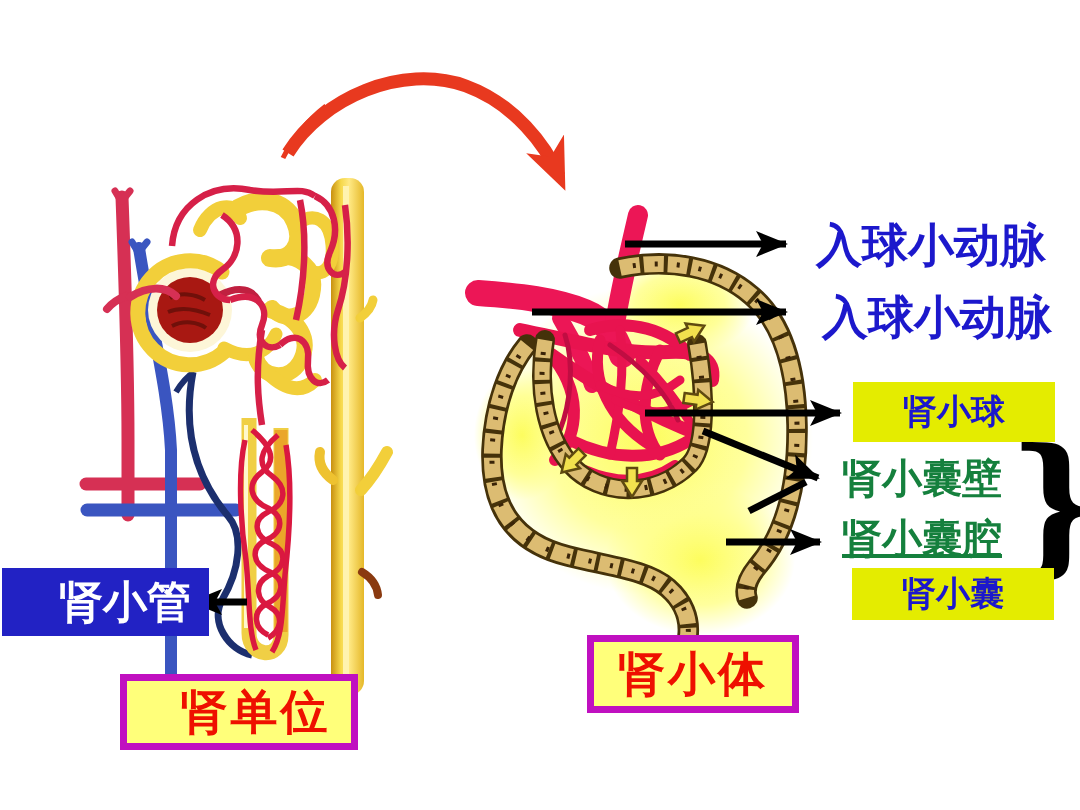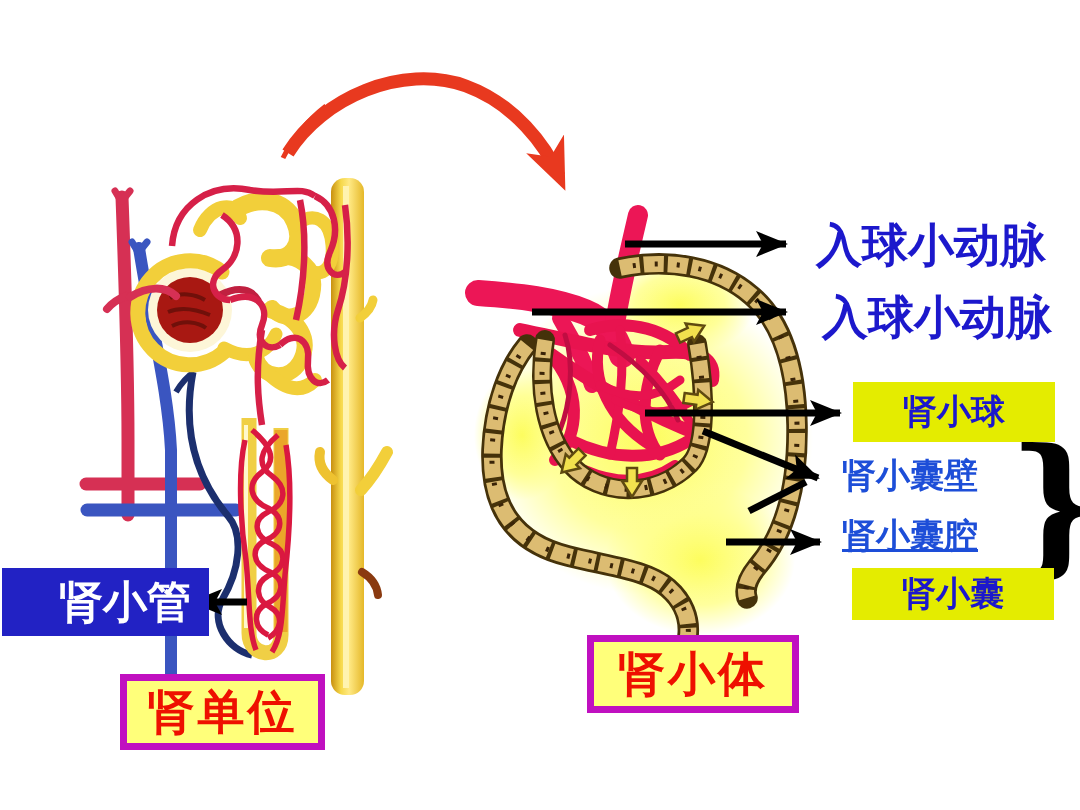--- a/index.html
+++ b/index.html
@@ -1,21 +1,21 @@
 <!DOCTYPE html>
 <html><head>
 <meta charset="utf-8">
 <style>
   html,body{margin:0;padding:0;}
   body{font-family:"Liberation Sans","DejaVu Sans",sans-serif;background:#fff;}
   #slide{position:relative;width:1080px;height:810px;background:#fff;overflow:hidden;}
   #art{position:absolute;left:0;top:0;}
   .lbl{position:absolute;font-weight:bold;line-height:1;white-space:nowrap;}
   .lbl-blue{color:#1c18cc;font-size:46px;}
-  .lbl-blue-sm{color:#1d4ed8;font-size:34px;}
+  .lbl-blue-sm{color:#15803d;font-size:40px;}
   .hl-box{position:absolute;background:#e4ec00;color:#1c18cc;font-weight:bold;font-size:34px;
           display:flex;align-items:center;justify-content:center;white-space:nowrap;}
   .tubule-box{position:absolute;left:2px;top:568px;width:168px;height:68px;background:#2222c4;
           color:#ffffff;font-weight:bold;font-size:44px;display:flex;align-items:center;justify-content:center;padding-left:39px;}
   .caption-box{position:absolute;background:#ffff7a;border:7px solid #c010c0;color:#ee1000;
           font-weight:bold;font-size:47px;letter-spacing:3px;display:flex;align-items:center;justify-content:center;}
   .brace{position:absolute;left:1008px;top:440px;font-family:"DejaVu Serif",serif;font-weight:bold;
           font-size:150px;line-height:0.85;color:#000;}
 </style>
 </head>
@@ -195,17 +195,17 @@
   <div class="lbl lbl-blue-sm" style="left:842px;top:458px;">肾小囊壁</div>
 
   <div class="lbl lbl-blue-sm" style="left:842px;top:518px;text-decoration:underline;">肾小囊腔</div>
 
   <div class="brace">}</div>
 
   <div class="hl-box" style="left:852px;top:568px;width:202px;height:52px;">肾小囊</div>
 
   <div class="tubule-box">肾小管</div>
 
-  <div class="caption-box" style="left:120px;top:674px;width:191px;height:62px;">肾单位</div>
+  <div class="caption-box" style="left:120px;top:674px;width:191px;height:62px;padding-left:33px;">肾单位</div>
 
   <div class="caption-box" style="left:546px;top:635px;width:198px;height:64px;margin-left:41px;">肾小体</div>
 
 </div>
 
 </body></html>

